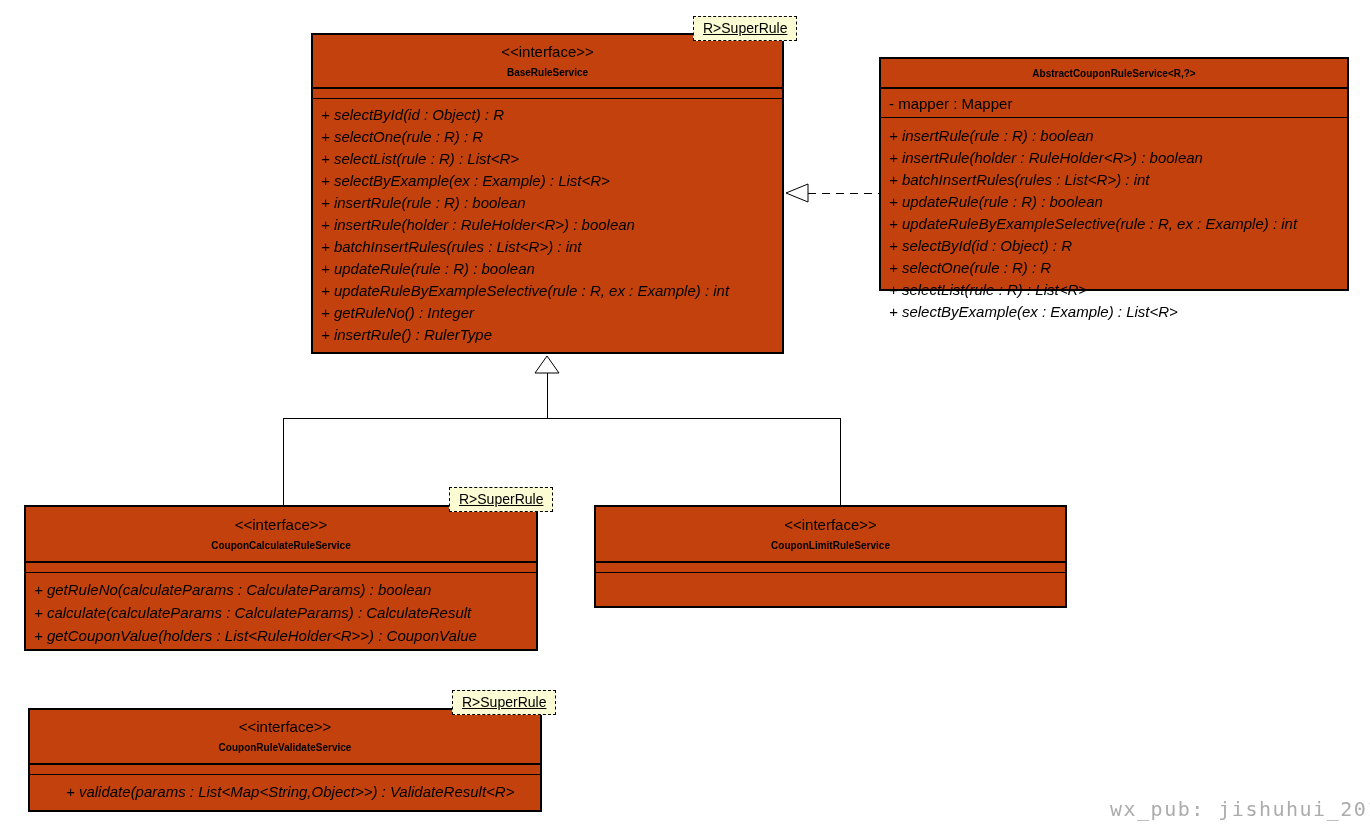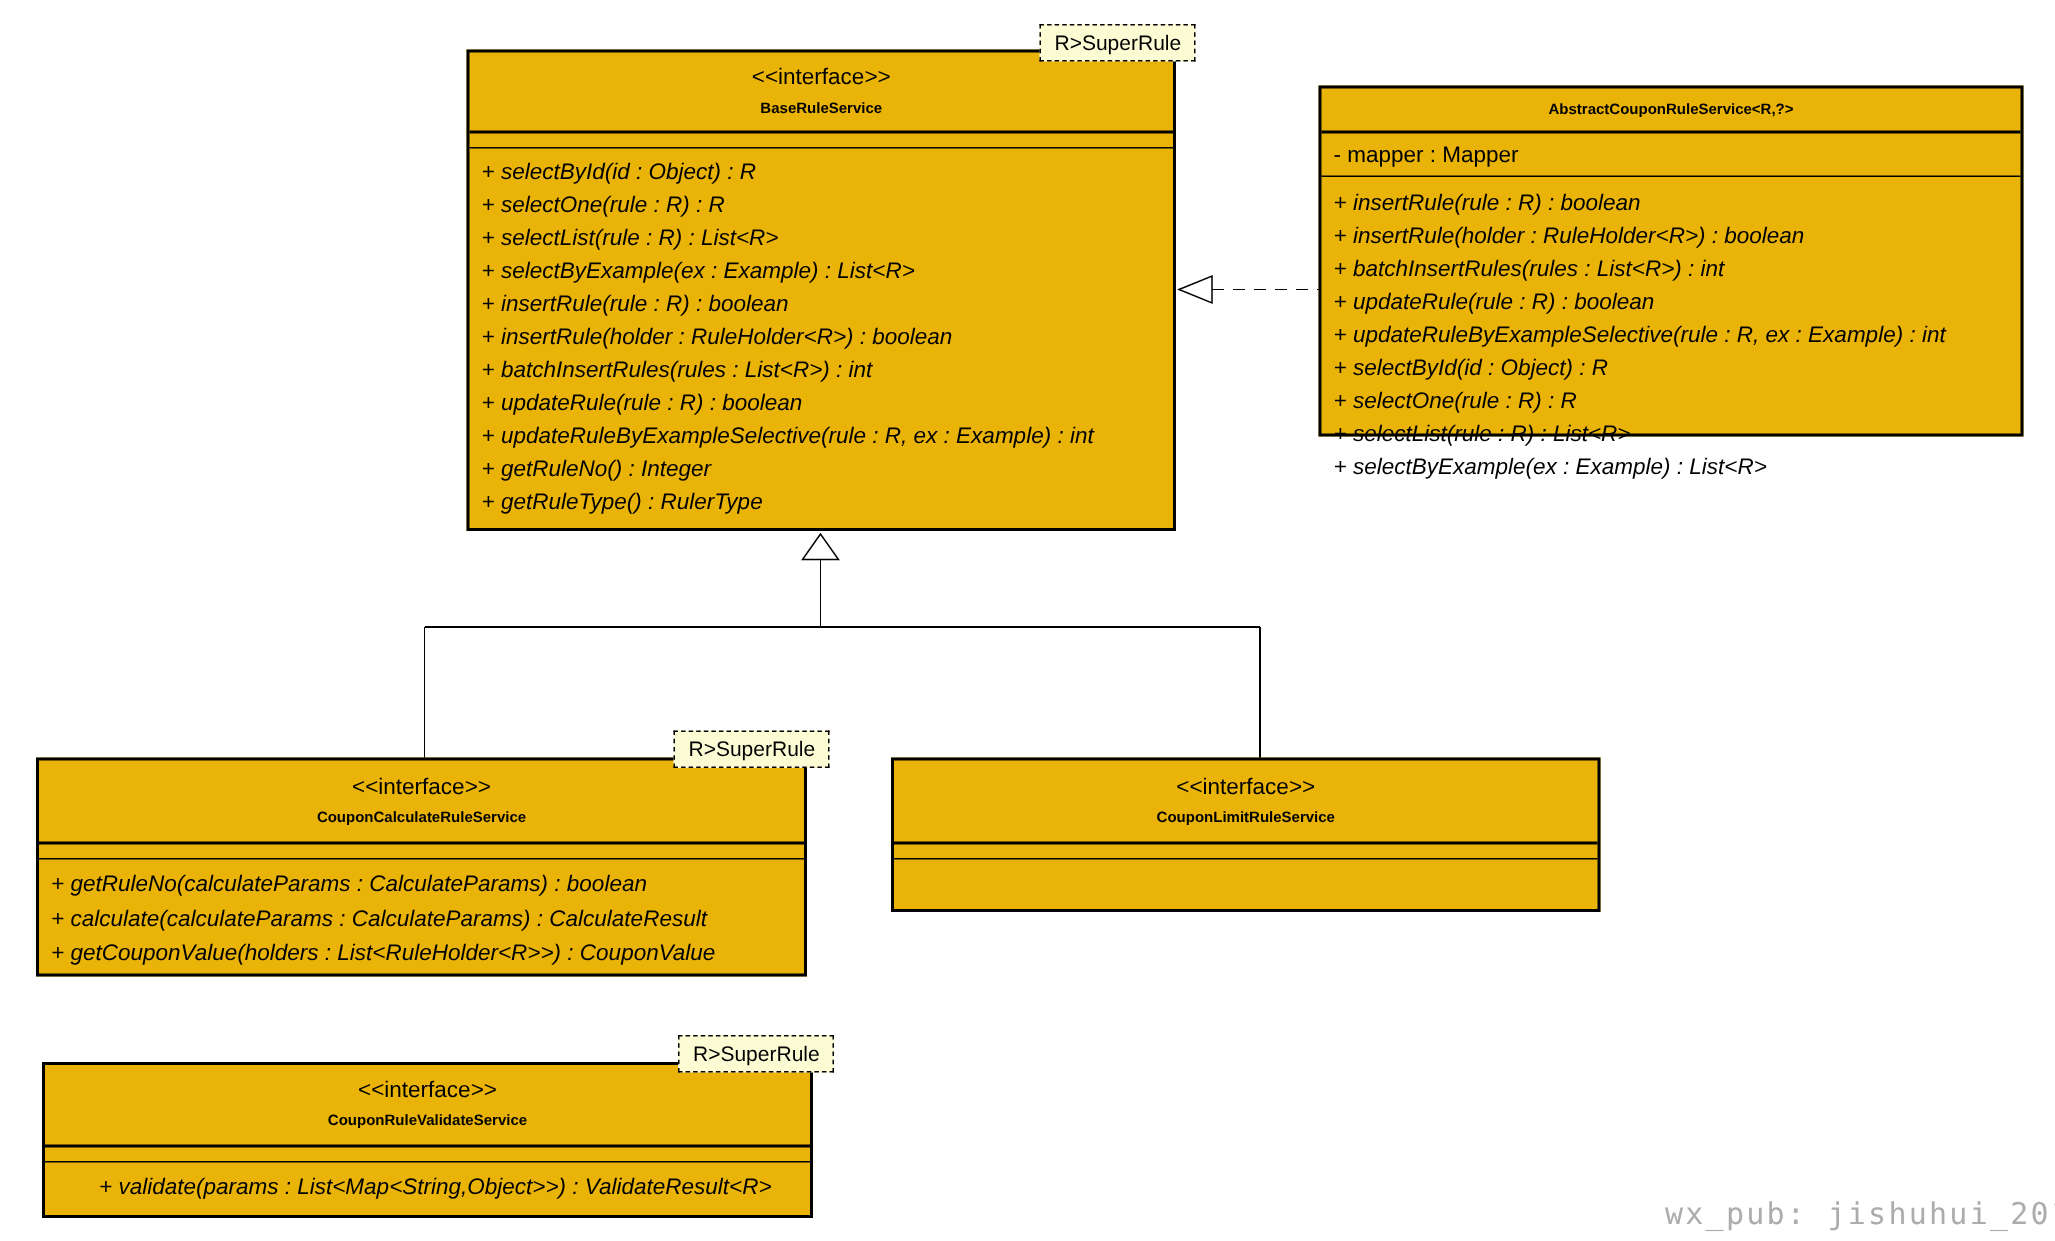--- a/index.html
+++ b/index.html
@@ -3,34 +3,34 @@
 <meta charset="utf-8">
 <style>
   html,body{margin:0;padding:0;}
   body{
     width:1370px;height:827px;position:relative;background:#ffffff;
     font-family:"Liberation Sans",sans-serif;overflow:hidden;color:#000;
   }
   #connectors{position:absolute;left:0;top:0;z-index:1;}
   .uml-class{
     position:absolute;box-sizing:border-box;z-index:2;
-    background:#eab308;border:2px solid #000;
+    background:#c2410c;border:2px solid #000;
   }
   .uml-title{text-align:center;border-bottom:2px solid #000;}
   .stereotype{font-size:15px;line-height:21px;}
   .cname{font-size:10px;font-weight:bold;line-height:21px;}
   .uml-fields{border-bottom:1px solid #000;box-sizing:border-box;}
   .uml-fields.empty{height:10px;}
   .uml-fields .f{font-size:15px;line-height:21px;padding:4px 8px 3px;white-space:nowrap;}
   .uml-methods{padding:5px 8px;font-size:15px;font-style:italic;}
   .uml-methods .m{line-height:22px;white-space:nowrap;overflow:hidden;}
   .tparam{
     position:absolute;z-index:3;box-sizing:border-box;
     background:#fbfbd4;border:1px dashed #000;
-    font-size:14px;line-height:19px;padding:2px 9px 2px 9px;white-space:nowrap;
+    font-size:14px;line-height:19px;padding:2px 9px 2px 9px;white-space:nowrap;text-decoration:underline;
   }
   .watermark{
     position:absolute;left:1110px;top:797px;z-index:4;
     font-family:"DejaVu Sans Mono",monospace;font-size:20px;letter-spacing:1.5px;
     color:#acacac;white-space:nowrap;
   }
   
   #box-base{left:311px;top:33px;width:473px;height:321px;}
   #box-base .uml-title{padding:6px 0 4px;}
   #box-abstract{left:879px;top:57px;width:470px;height:234px;}
@@ -76,21 +76,21 @@
     <div class="m">+ selectById(id : Object) : R</div>
     <div class="m">+ selectOne(rule : R) : R</div>
     <div class="m">+ selectList(rule : R) : List&lt;R&gt;</div>
     <div class="m">+ selectByExample(ex : Example) : List&lt;R&gt;</div>
     <div class="m">+ insertRule(rule : R) : boolean</div>
     <div class="m">+ insertRule(holder : RuleHolder&lt;R&gt;) : boolean</div>
     <div class="m">+ batchInsertRules(rules : List&lt;R&gt;) : int</div>
     <div class="m">+ updateRule(rule : R) : boolean</div>
     <div class="m">+ updateRuleByExampleSelective(rule : R, ex : Example) : int</div>
     <div class="m">+ getRuleNo() : Integer</div>
-    <div class="m">+ getRuleType() : RulerType</div>
+    <div class="m">+ insertRule() : RulerType</div>
   </div>
 </div>
 
 <div class="uml-class" id="box-abstract">
   <div class="uml-title">
     <div class="cname">AbstractCouponRuleService&lt;R,?&gt;</div>
   </div>
   <div class="uml-fields">
     <div class="f">- mapper : Mapper</div>
   </div>

